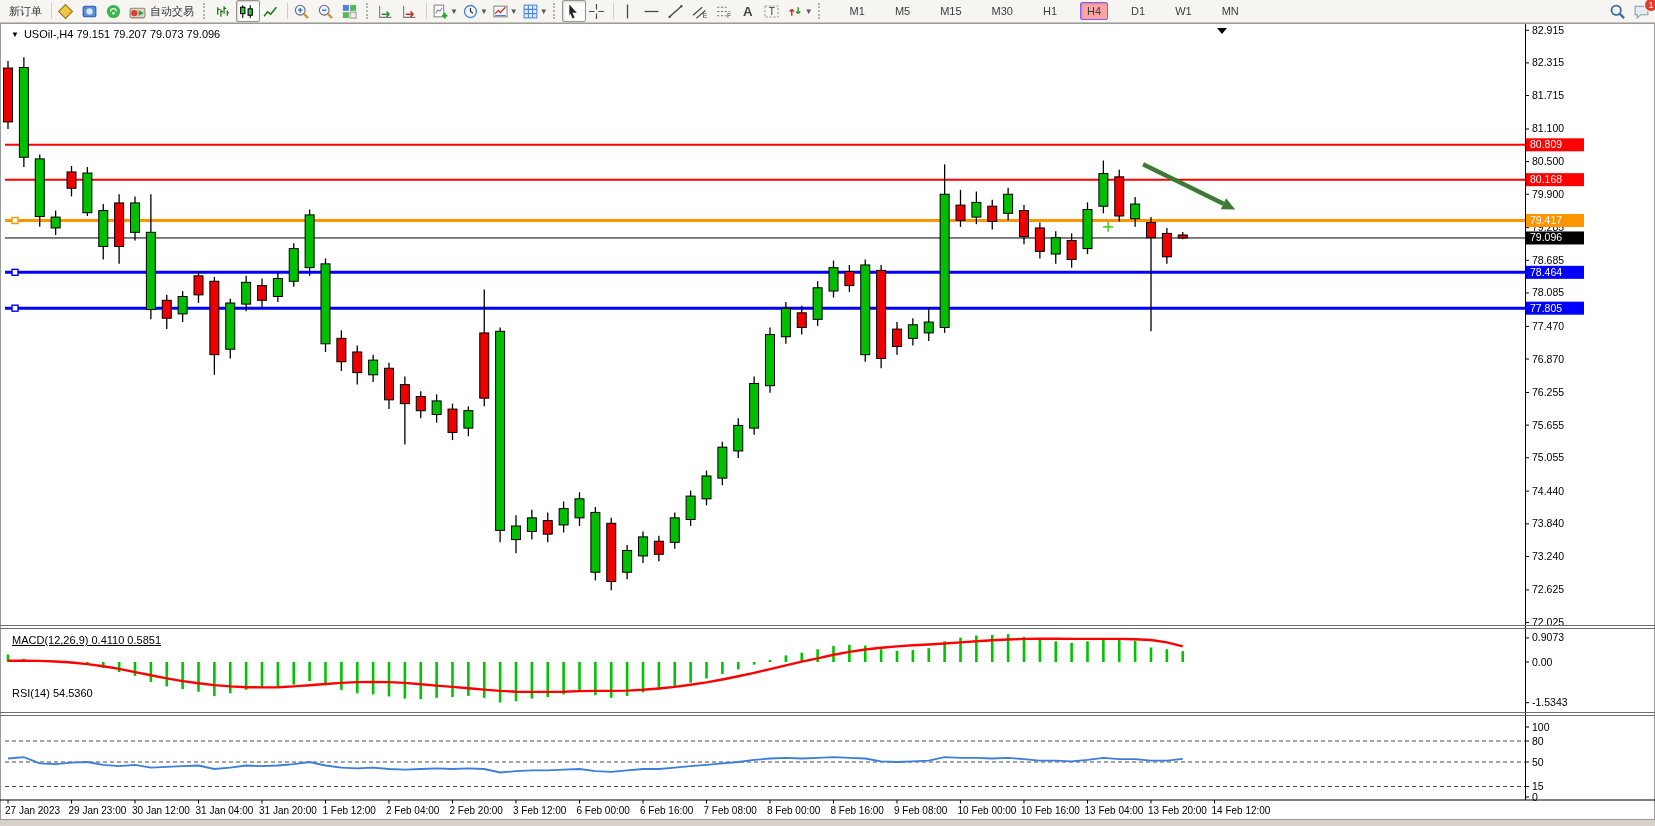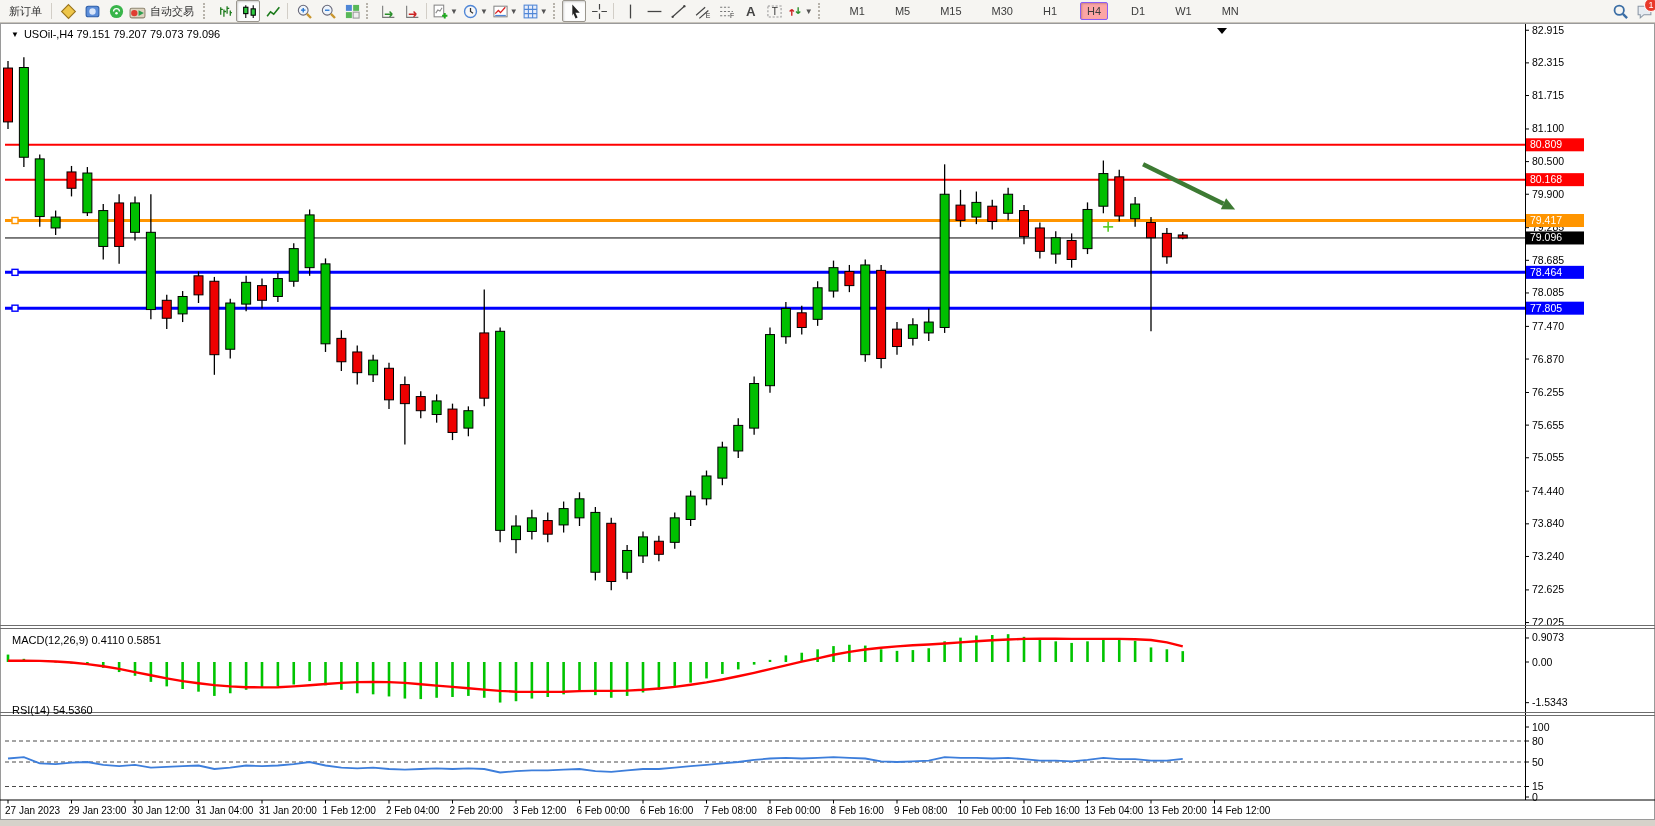--- a/index.html
+++ b/index.html
@@ -3,21 +3,21 @@
 <meta charset="utf-8">
 <style>
   html,body{margin:0;padding:0;background:#d6d2ca;}
   #app{position:relative;width:1655px;height:826px;background:#fff;overflow:hidden;
        font-family:"Liberation Sans",sans-serif;}
   #chart-svg{position:absolute;left:0;top:0;}
   
   .toolbar{position:absolute;left:0;top:0;width:1655px;height:23px;background:#f6f5f2;
            border-bottom:1px solid #c8c4bc;display:flex;align-items:center;padding-left:3px;
            box-sizing:border-box;z-index:5;}
-  .tb-btn{height:20px;min-width:20px;display:flex;align-items:center;justify-content:flex-end;
+  .tb-btn{height:20px;min-width:20px;display:flex;align-items:center;justify-content:flex-start;
           border:1px solid transparent;border-radius:2px;padding:0 1px;cursor:default;}
   .tb-btn.active{background:#fdfdfd;border:1px solid #9a968e;box-shadow:inset 1px 1px 2px rgba(0,0,0,.18);}
   .tb-text{font-size:11px;color:#2f2f2f;padding:0 4px;white-space:nowrap;}
   .tb-sep{width:1px;height:16px;background:#d2cec7;margin:0 3px;}
   .tb-grip{width:3px;height:16px;border-left:2px dotted #b7b3ab;margin:0 4px 0 3px;}
   .tb-dd{font-size:8px;color:#555;margin-left:1px;}
   .tb-tf{font-size:11px;color:#3c3c3c;padding:2px 6px;border:1px solid transparent;border-radius:2px;margin-left:16px;}
   .tb-tf.active{background:#fca5a5;border:1px solid #8b5cf6;box-shadow:inset 1px 1px 2px rgba(0,0,0,.2);text-align:right;}
   .tb-spacer{flex:1;}
   .tb-badge-wrap{position:relative;}
@@ -621,15 +621,15 @@
         <line x1="1151" y1="800" x2="1151" y2="803.5" stroke="#000"></line>
         <text x="1148" y="814" fill="#000">13 Feb 20:00</text>
         <line x1="1214.5" y1="800" x2="1214.5" y2="803.5" stroke="#000"></line>
         <text x="1211.5" y="814" fill="#000">14 Feb 12:00</text>
       </g>
       <rect x="0" y="820" width="1655" height="6" fill="#d6d2ca"></rect>
     </svg>
   <div class="ohlc-line">
     <span class="dd">▼</span><span>USOil-,H4  79.151 79.207 79.073 79.096</span>
   </div>
-  <div class="ind-label" style="top:634px;">MACD(12,26,9) 0.4110 0.5851</div>
-  <div class="ind-label" style="top:704px;">RSI(14) 54.5360</div>
+  <div class="ind-label" style="top:634px;text-decoration:underline;">MACD(12,26,9) 0.4110 0.5851</div>
+  <div class="ind-label" style="top:687px;">RSI(14) 54.5360</div>
 </div>
 
 </body></html>

